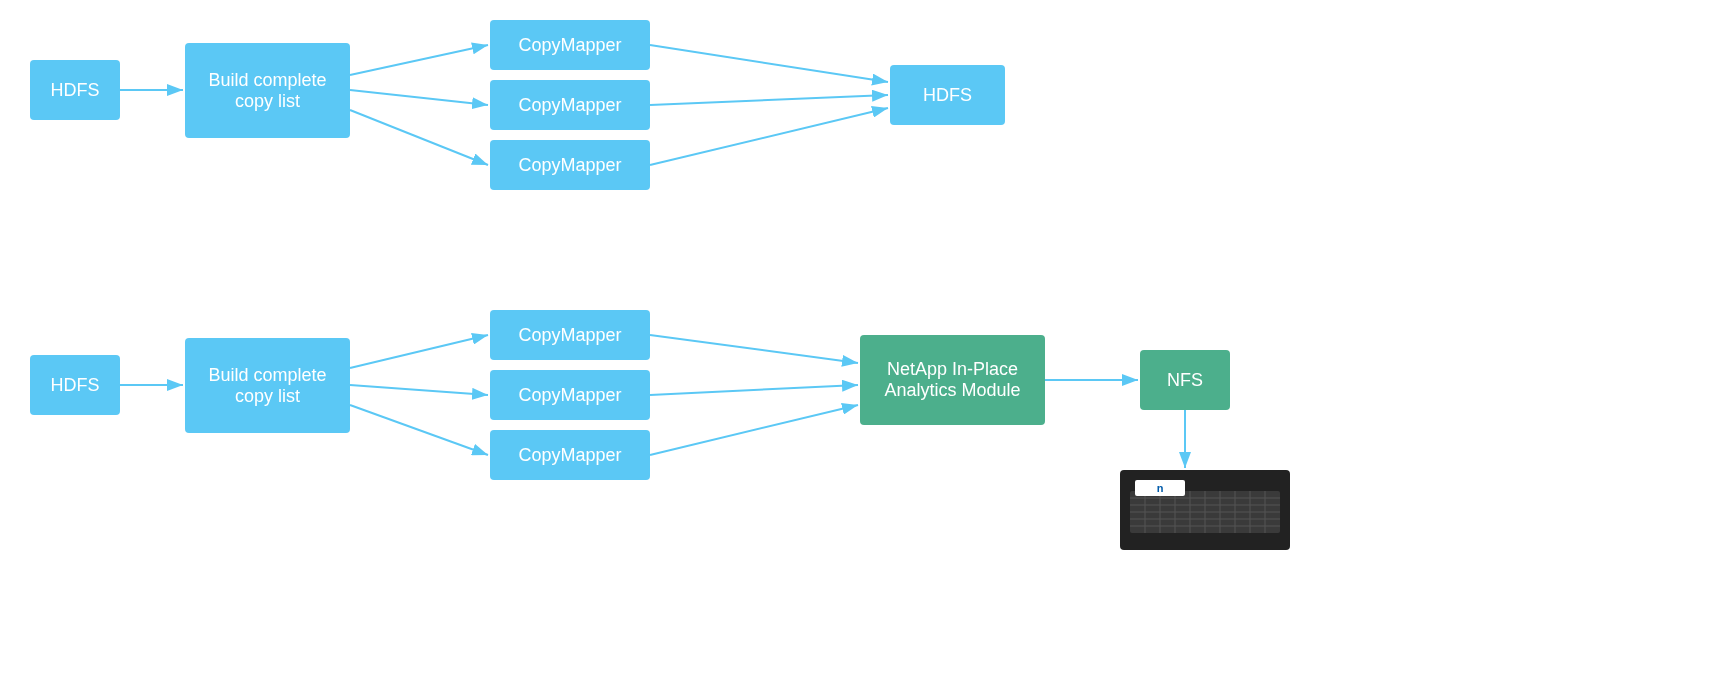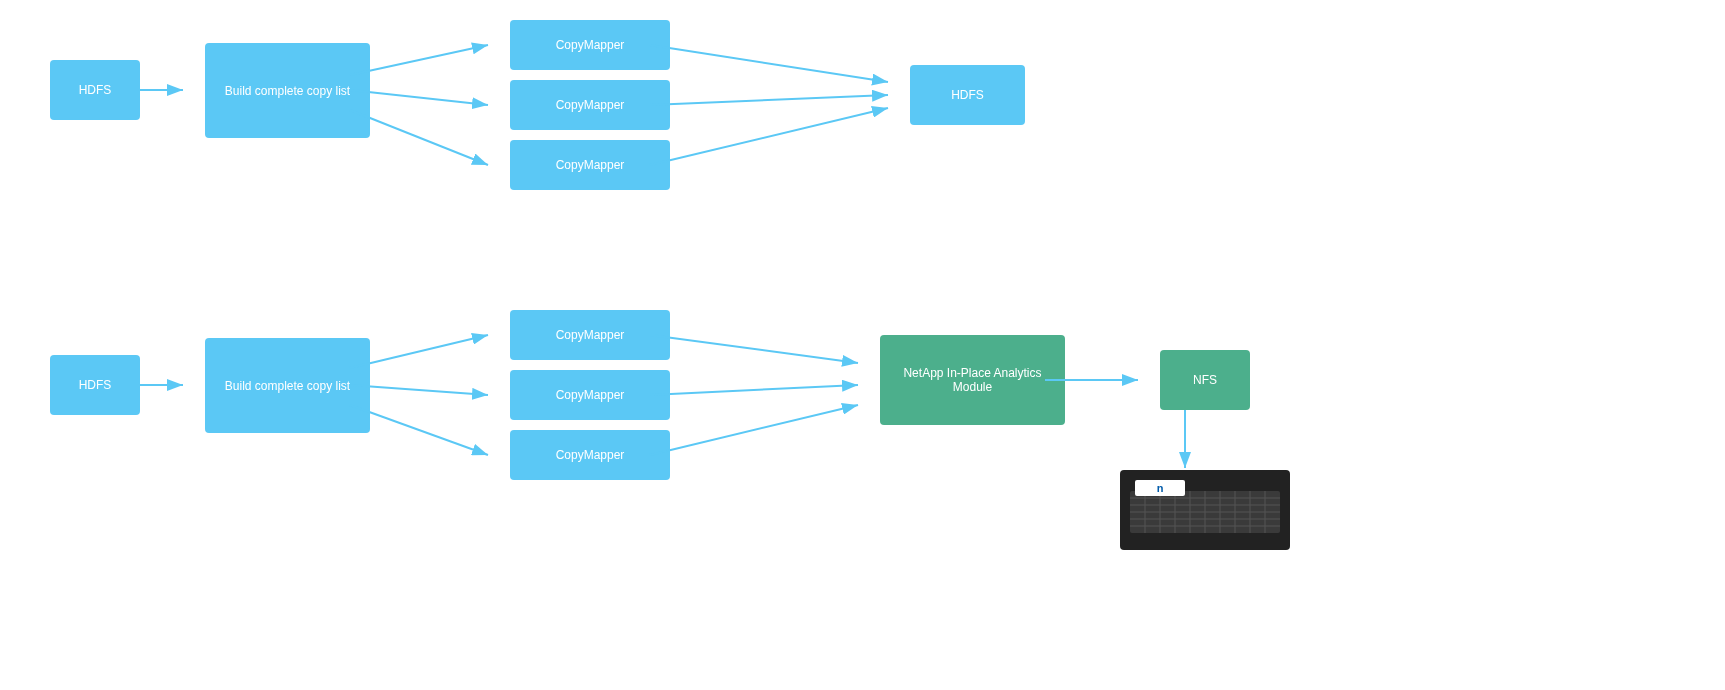--- a/index.html
+++ b/index.html
@@ -22,25 +22,24 @@
       width: 1725px;
       height: 690px;
       pointer-events: none;
     }
     .node {
       position: absolute;
       display: flex;
       align-items: center;
       justify-content: center;
       text-align: center;
-      font-size: 12px;
+      font-size: 18px;
       font-weight: 500;
       border-radius: 4px;
       padding: 6px 10px;
-      margin-left: 20px;
     }
     .node-blue {
       background: #5bc8f5;
       color: #fff;
       border: none;
     }
     .node-green {
       background: #4caf8c;
       color: #fff;
       border: none;

